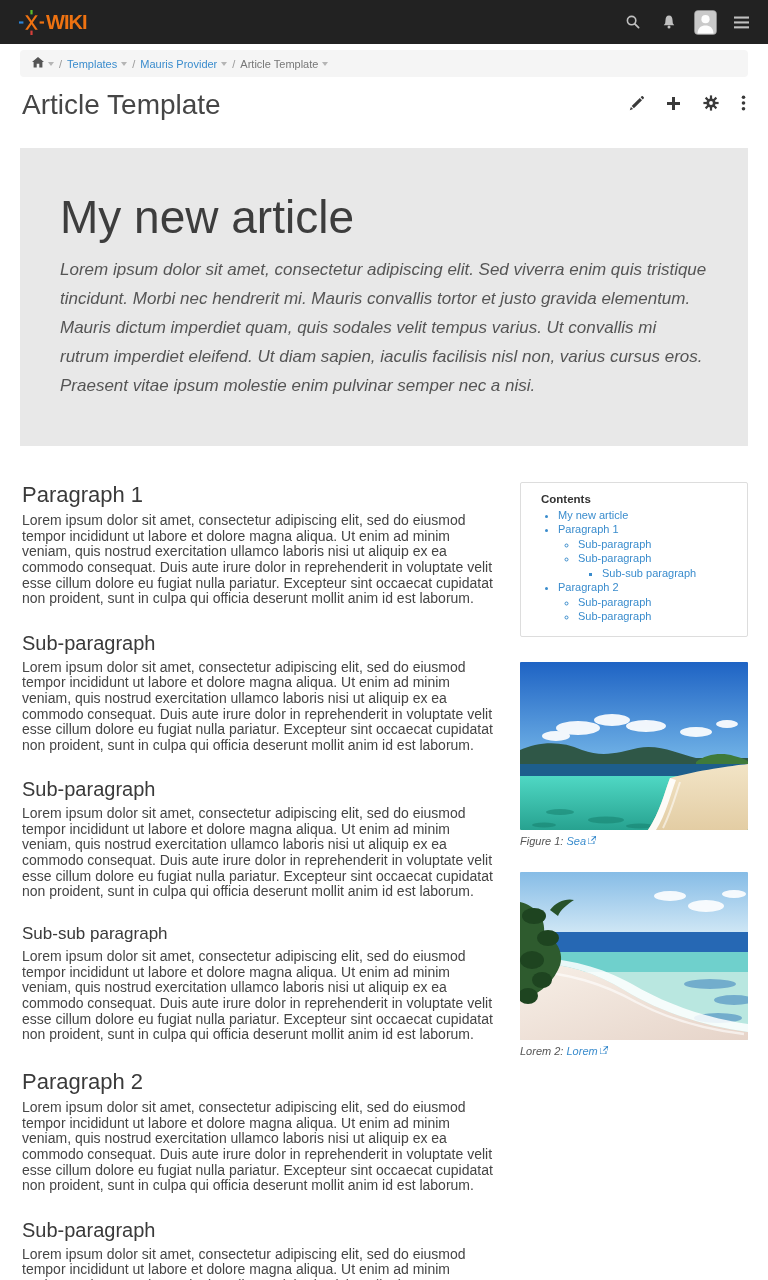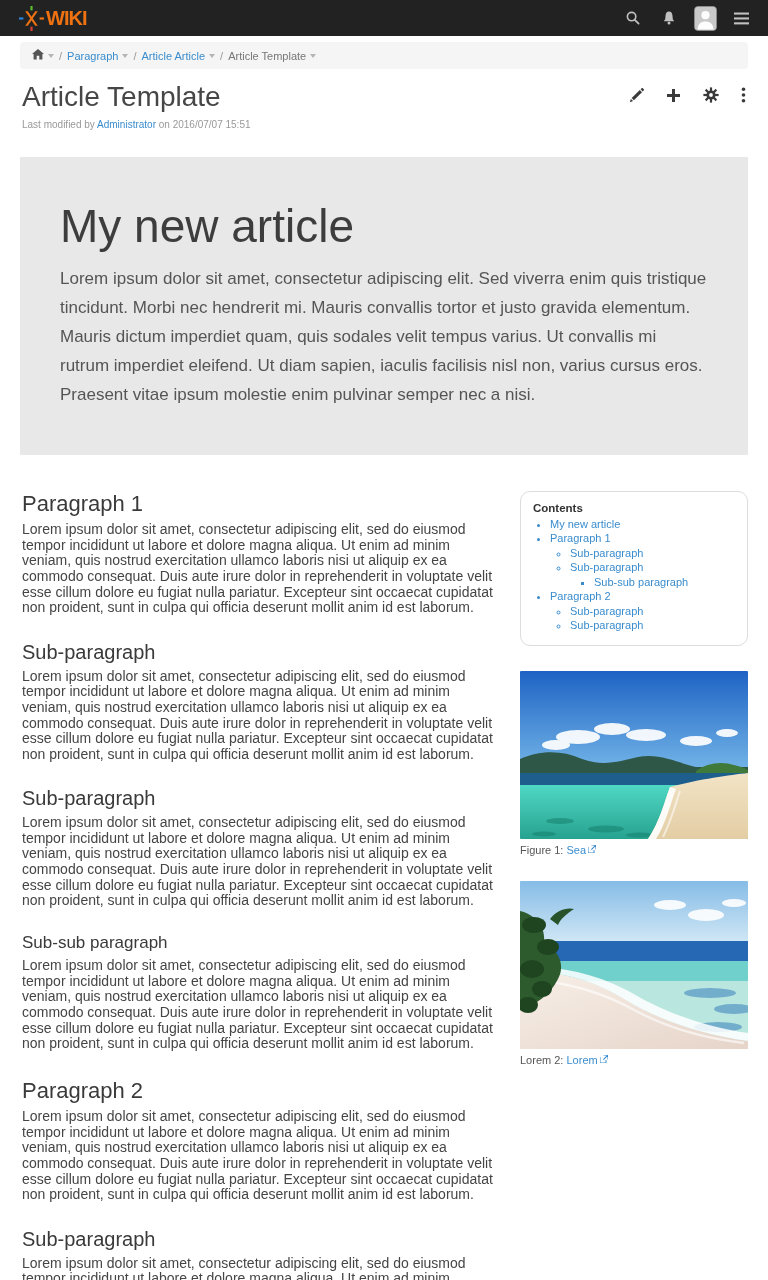--- a/index.html
+++ b/index.html
@@ -10,21 +10,21 @@
   html,body{background:#fff;}
   body{
     font-family:"Liberation Sans","DejaVu Sans",sans-serif;
     width:768px; color:var(--body-text);
   }
   .page{width:768px; min-height:1280px; display:flex; flex-direction:column;}
   a{color:var(--link); text-decoration:none; cursor:pointer;}
 
   
   .navbar{
-    height:36px; background:var(--navbar-bg); display:flex;
+    height:44px; background:var(--navbar-bg); display:flex;
     align-items:center; justify-content:space-between; padding:0 14px 0 18px;
   }
   .logo{display:flex; align-items:center; gap:1px;}
   .logo-text{
     color:var(--logo-orange); font-size:20px; font-weight:bold;
     letter-spacing:-1px; line-height:1;
   }
   .nav-icons{display:flex; align-items:center; gap:10px;}
   .nav-icon{width:26px; height:26px; display:flex; align-items:center; justify-content:center;}
 
@@ -49,46 +49,46 @@
     position:absolute; right:22px; top:18px; display:flex; gap:22px; align-items:center;
   }
   .doc-actions .act{cursor:pointer; display:flex; align-items:center;}
   .modified{font-size:10px; color:#999; margin-top:6px;}
 
   
   .hero{
     margin:27px 20px 0; background:var(--hero-bg); padding:44px 40px 46px;
   }
   .hero-title{font-size:46px; font-weight:300; color:#3d3d3d; line-height:1.1;}
-  .hero-text{font-size:17px; color:#555; line-height:29px; margin-top:12px;}
+  .hero-text{font-size:17px; color:#555; line-height:29px; margin-top:12px;font-style:italic;}
 
   
   .main{display:flex; gap:20px; padding:0 20px; margin-top:36px; align-items:flex-start;}
   .content{flex:1; min-width:0; padding-left:2px;}
   .content h2{font-size:22px; font-weight:400; color:#3a3a3a; margin:26px 0 5px; line-height:1.2;}
   .content h3{font-size:20px; font-weight:400; color:#3a3a3a; margin:24px 0 5px; line-height:1.2;}
   .content h4{font-size:17px; font-weight:400; color:#3a3a3a; margin:24px 0 5px; line-height:1.2;}
   .content .sec:first-child h2{margin-top:0;}
   .content p{font-size:14px; line-height:15.6px; color:#454545;}
 
   .side{width:228px; flex:0 0 228px;}
 
   
-  .toc-panel{border:1px solid #ddd; border-radius:10px; background:#fff; padding:10px 12px 12px; font-size:11px;}
+  .toc-panel{border:1px solid #ddd; border-radius:2px; background:#fff; padding:10px 20px 12px; font-size:11px;}
   .toc-title{font-weight:bold; color:#333; font-size:11.5px; margin-bottom:3px;}
   .toc-panel ul{margin:0; padding-left:17px; list-style:disc; color:var(--link);}
   .toc-panel ul ul{list-style:circle; padding-left:20px;}
   .toc-panel ul ul ul{list-style:square; padding-left:24px;}
   .toc-panel li{line-height:14.5px;}
 
   
   figure{margin:25px 0 0;}
   figure:first-of-type{margin-top:25px;}
   .fig-img{display:block; width:228px; height:168px; border-radius:1px;}
-  figcaption{font-size:11px; color:#555; margin-top:4px;}
+  figcaption{font-size:11px; font-style:italic; color:#555; margin-top:4px;}
   .ext-icon{display:inline-block; margin-left:2px; vertical-align:1px;}
 </style>
 </head>
 <body>
 
 <div class="page">
 
   <header class="navbar">
     <div class="logo">
       <svg width="27" height="27" viewBox="0 0 27 27">
@@ -132,24 +132,24 @@
   </header>
 
   <nav class="breadcrumb">
     <a>
       <svg width="12" height="11" viewBox="0 0 12 11">
         <path d="M6 0 L12 5 L10.4 5 L10.4 10.4 L7.3 10.4 L7.3 6.8 L4.7 6.8 L4.7 10.4 L1.6 10.4 L1.6 5 L0 5 Z" fill="#555"></path>
       </svg>
     </a>
       <span class="caret"></span>
     <span class="sep">/</span>
-    <a>Paragraph</a>
+    <a>Templates</a>
       <span class="caret"></span>
     <span class="sep">/</span>
-    <a>Article Article</a>
+    <a>Mauris Provider</a>
       <span class="caret"></span>
     <span class="sep">/</span>
     <span class="current">Article Template</span>
       <span class="caret"></span>
   </nav>
 
   <div class="page-header">
     <h1 class="page-title">Article Template</h1>
     <div class="doc-actions">
       <span class="act">
@@ -181,25 +181,20 @@
           <circle cx="8" cy="8" r="1.9" fill="#fff"></circle>
         </svg>
       </span>
       <span class="act">
         <svg width="5" height="16" viewBox="0 0 5 16">
           <circle cx="2.5" cy="2.2" r="1.8" fill="#3a3a3a"></circle>
           <circle cx="2.5" cy="8" r="1.8" fill="#3a3a3a"></circle>
           <circle cx="2.5" cy="13.8" r="1.8" fill="#3a3a3a"></circle>
         </svg>
       </span>
-    </div>
-    <div class="modified">
-      <span>Last modified by</span>
-      <a>Administrator</a>
-      <span>on 2016/07/07 15:51</span>
     </div>
   </div>
 
   <section class="hero">
     <h2 class="hero-title">My new article</h2>
     <p class="hero-text">Lorem ipsum dolor sit amet, consectetur adipiscing elit. Sed viverra enim quis tristique tincidunt. Morbi nec hendrerit mi. Mauris convallis tortor et justo gravida elementum. Mauris dictum imperdiet quam, quis sodales velit tempus varius. Ut convallis mi rutrum imperdiet eleifend. Ut diam sapien, iaculis facilisis nisl non, varius cursus eros. Praesent vitae ipsum molestie enim pulvinar semper nec a nisi.</p>
   </section>
 
   <div class="main">
 

